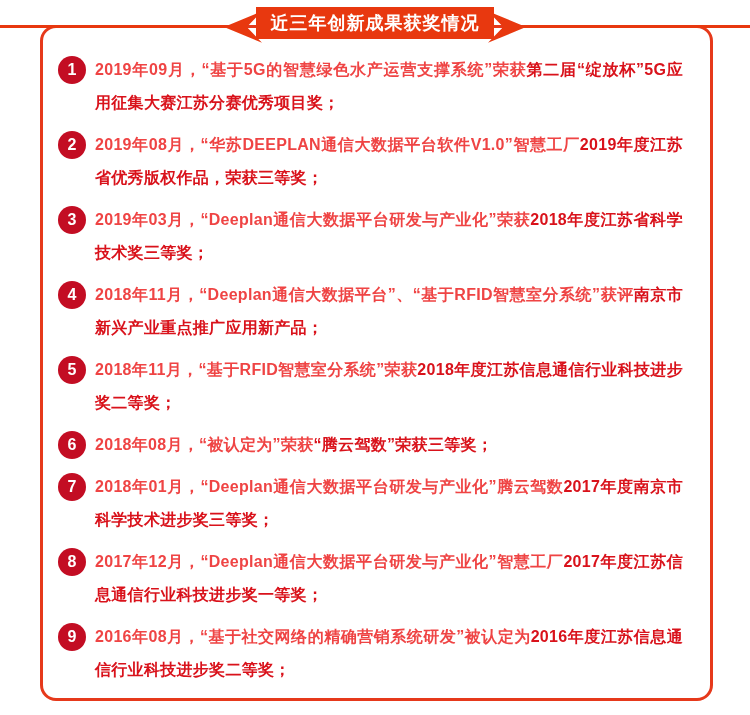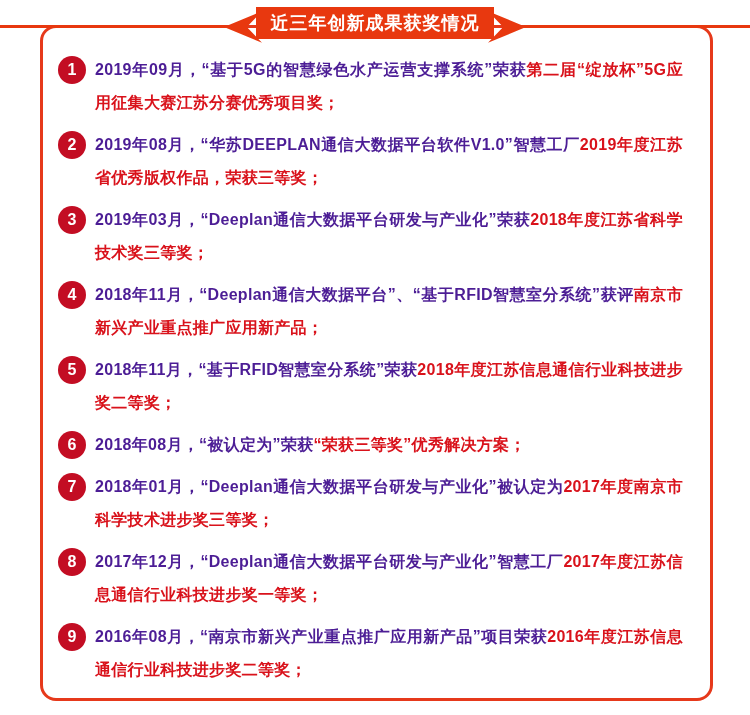--- a/index.html
+++ b/index.html
@@ -74,21 +74,21 @@
     left: 0; top: 3px;
     width: 28px; height: 28px;
     border-radius: 50%;
     background: #c30d23;
     color: #ffffff;
     font-size: 16px;
     font-weight: bold;
     line-height: 28px;
     text-align: center;
   }
-  .seg-black { color: #4c1d95; }
+  .seg-black { color: #ef4444; }
   .seg-red   { color: #d9121b; }
 </style>
 </head>
 <body>
 
 <div class="stage">
 
   <div class="award-box"></div>
 
   <div class="banner">
@@ -115,29 +115,29 @@
     <li class="award-item">
       <span class="num-badge">4</span>
       <span class="seg-black">2018年11月，“Deeplan通信大数据平台”、“基于RFID智慧室分系统”获评</span><span class="seg-red">南京市新兴产业重点推广应用新产品；</span>
     </li>
     <li class="award-item">
       <span class="num-badge">5</span>
       <span class="seg-black">2018年11月，“基于RFID智慧室分系统”荣获</span><span class="seg-red">2018年度江苏信息通信行业科技进步奖二等奖；</span>
     </li>
     <li class="award-item">
       <span class="num-badge">6</span>
-      <span class="seg-black">2018年08月，“被认定为”荣获</span><span class="seg-red">“荣获三等奖”优秀解决方案；</span>
+      <span class="seg-black">2018年08月，“被认定为”荣获</span><span class="seg-red">“腾云驾数”荣获三等奖；</span>
     </li>
     <li class="award-item">
       <span class="num-badge">7</span>
-      <span class="seg-black">2018年01月，“Deeplan通信大数据平台研发与产业化”被认定为</span><span class="seg-red">2017年度南京市科学技术进步奖三等奖；</span>
+      <span class="seg-black">2018年01月，“Deeplan通信大数据平台研发与产业化”腾云驾数</span><span class="seg-red">2017年度南京市科学技术进步奖三等奖；</span>
     </li>
     <li class="award-item">
       <span class="num-badge">8</span>
       <span class="seg-black">2017年12月，“Deeplan通信大数据平台研发与产业化”智慧工厂</span><span class="seg-red">2017年度江苏信息通信行业科技进步奖一等奖；</span>
     </li>
     <li class="award-item">
       <span class="num-badge">9</span>
-      <span class="seg-black">2016年08月，“南京市新兴产业重点推广应用新产品”项目荣获</span><span class="seg-red">2016年度江苏信息通信行业科技进步奖二等奖；</span>
+      <span class="seg-black">2016年08月，“基于社交网络的精确营销系统研发”被认定为</span><span class="seg-red">2016年度江苏信息通信行业科技进步奖二等奖；</span>
     </li>
   </ol>
 
 </div>
 
 </body></html>

